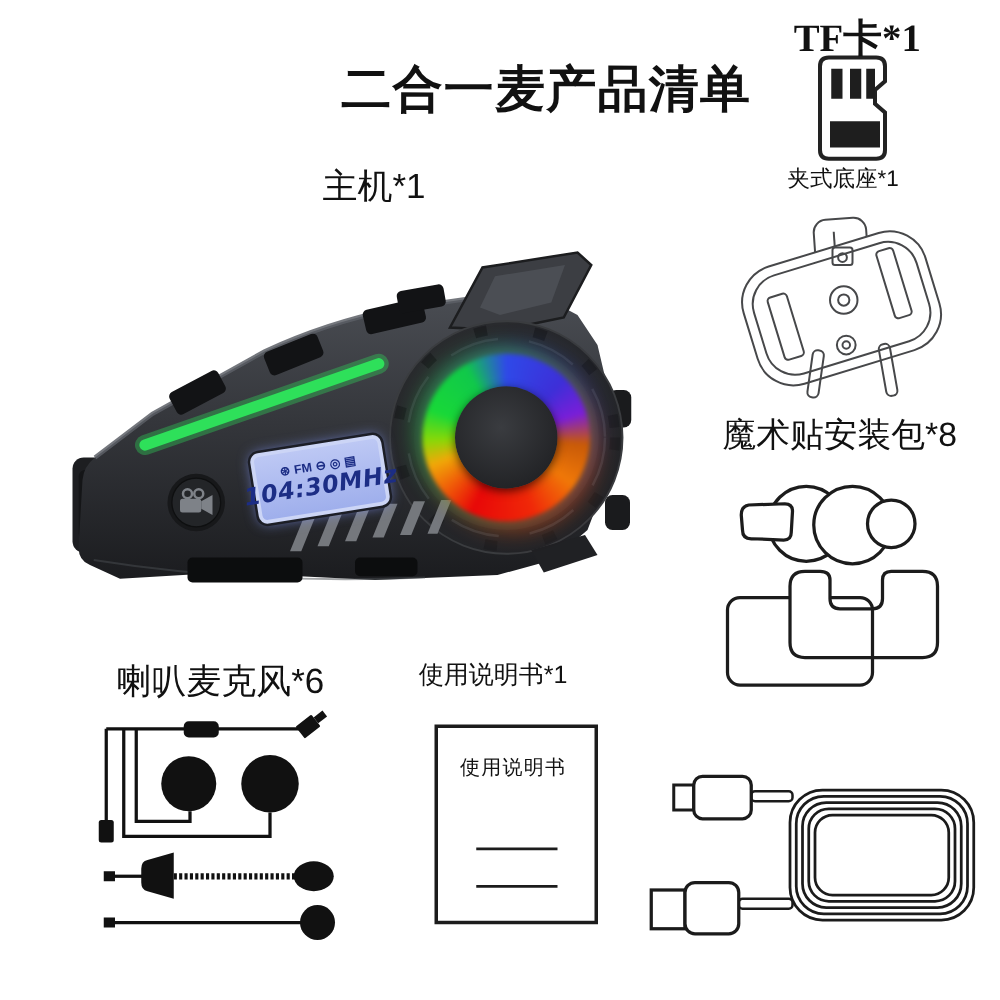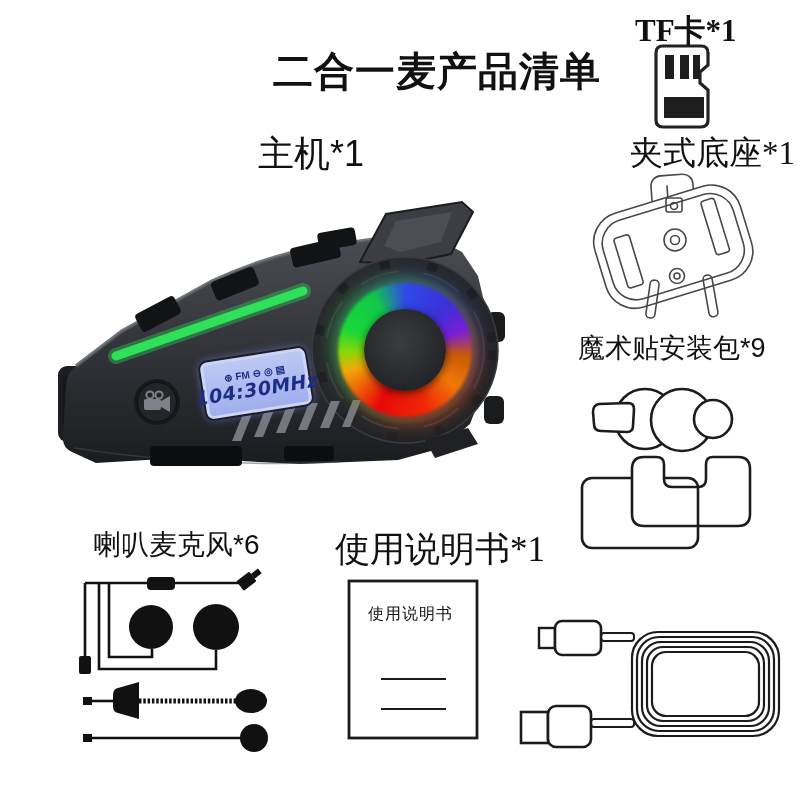--- a/index.html
+++ b/index.html
@@ -1,26 +1,26 @@
 <!DOCTYPE html>
 <html><head>
 <meta charset="utf-8">
 <style>
   html,body{margin:0;padding:0;background:#fff;}
   .canvas{position:relative;width:800px;height:800px;background:#ffffff;overflow:hidden;
           font-family:"Liberation Sans",sans-serif;color:#111;}
   svg{position:absolute;left:0;top:0;}
   .label{position:absolute;white-space:nowrap;color:#111;}
   .title{left:74px;top:44px;width:726px;text-align:center;font-size:40px;font-weight:700;letter-spacing:1px;}
-  .lbl-main{left:258px;top:130px;font-size:36px;}
+  .lbl-main{left:258px;top:130px;font-size:28px;}
   .lbl-tf{left:635px;top:10px;font-size:31px;font-weight:700;font-family:"Liberation Serif",serif;}
-  .lbl-clip{left:630px;top:131px;font-size:33px;font-family:Liberation Serif, serif;}
+  .lbl-clip{left:630px;top:131px;font-size:18px;}
   .lbl-velcro{left:578px;top:330px;font-size:27px;}
   .lbl-spk{left:93px;top:526px;font-size:28px;}
-  .lbl-manual{left:335px;top:526px;font-size:35px;font-family:Liberation Serif, serif;}
+  .lbl-manual{left:335px;top:526px;font-size:20px;}
   .lbl-typec{left:573px;top:575px;font-size:29px;}
   .manual-cover{left:352px;top:604px;width:117px;text-align:center;font-size:16px;letter-spacing:1px;color:#111;}
 
   
   .lcd{position:absolute;left:203px;top:355px;width:106px;height:57px;transform:rotate(-9deg);
        background:#ccd5f6;border-radius:7px;padding:3px;box-sizing:border-box;
        box-shadow:0 0 0 2px #1c1e26,0 0 10px rgba(130,150,250,.75);}
   .lcd-screen{width:100%;height:100%;border-radius:4px;background:linear-gradient(#bdc8f4,#9fafec);
        display:flex;flex-direction:column;align-items:center;justify-content:center;color:#1c2d85;}
   .lcd-row1{display:flex;gap:3px;font-size:10px;font-weight:700;line-height:10px;}
@@ -233,18 +233,18 @@
         <span>▤</span>
       </div>
       <div class="lcd-row2">104:30MHz</div>
     </div>
   </div>
 
   <div class="label title">二合一麦产品清单</div>
   <div class="label lbl-main">主机*1</div>
   <div class="label lbl-tf">TF卡*1</div>
   <div class="label lbl-clip">夹式底座*1</div>
-  <div class="label lbl-velcro">魔术贴安装包*9</div>
+  <div class="label lbl-velcro">魔术贴安装包*8</div>
   <div class="label lbl-spk">喇叭麦克风*6</div>
   <div class="label lbl-manual">使用说明书*1</div>
   <div class="label manual-cover">使用说明书</div>
 
 </div>
 
 </body></html>

